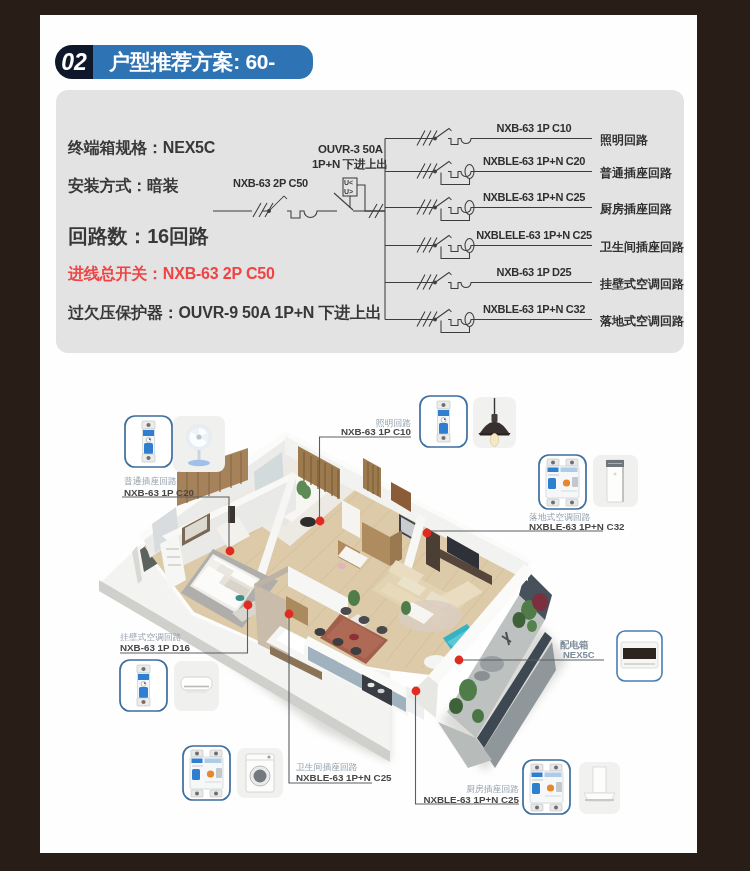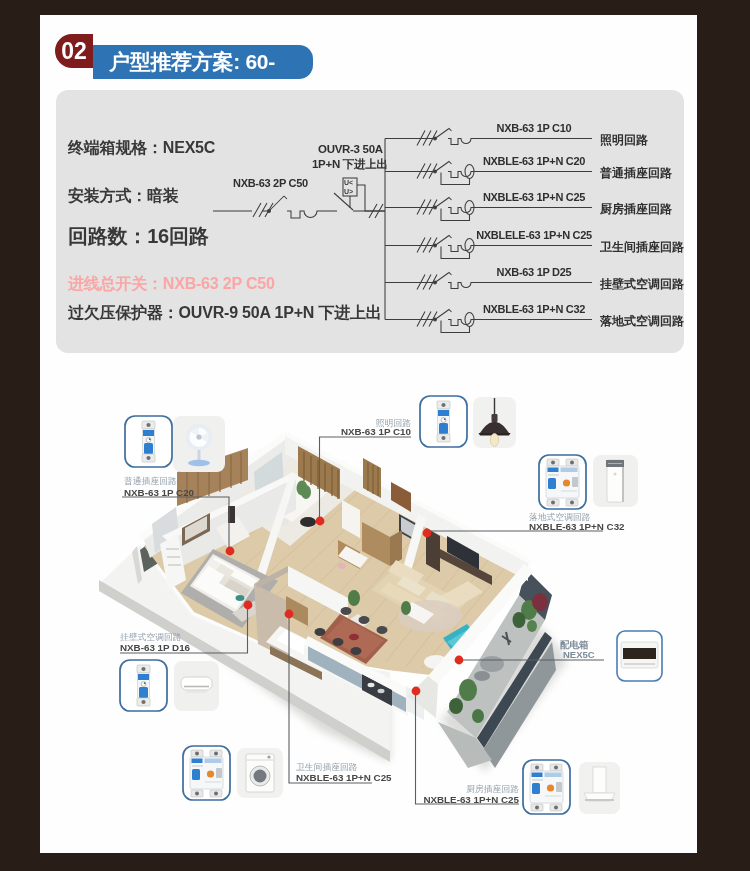--- a/index.html
+++ b/index.html
@@ -5,30 +5,30 @@
   html,body{margin:0;padding:0;}
   body{width:750px;height:871px;background:#281d17;position:relative;overflow:hidden;
        font-family:"Liberation Sans",sans-serif;}
   .abs{position:absolute;}
 </style>
 </head>
 <body>
 
 <div class="abs" style="left:40px;top:15px;width:657px;height:838px;background:#fefefe;"></div>
 
-<div class="abs" style="left:55px;top:34px;width:38px;height:34px;background:#7f1d1d;border-radius:17px 0 0 17px;color:#fff;font-weight:bold;font-size:23px;text-align:center;line-height:34px;">02</div>
+<div class="abs" style="left:55px;top:45px;width:38px;height:34px;background:#0f172a;border-radius:17px 0 0 17px;color:#fff;font-weight:bold;font-size:23px;text-align:center;line-height:34px;font-style:italic;">02</div>
 
 <div class="abs" style="left:93px;top:45px;width:220px;height:34px;background:#2e74b5;border-radius:0 14px 14px 0;color:#fff;font-weight:bold;font-size:21px;line-height:33px;padding-left:16px;letter-spacing:-0.3px;box-sizing:border-box;">户型推荐方案: 60-90m<sup style="font-size:12px;">2</sup></div>
 
 <div class="abs" style="left:56px;top:90px;width:628px;height:263px;background:#e3e3e3;border-radius:12px;"></div>
 
 <div class="abs" style="left:68px;top:138px;font-size:16px;font-weight:bold;color:#383838;letter-spacing:-0.2px;text-align:right;">终端箱规格：NEX5C</div>
-<div class="abs" style="left:68px;top:186px;font-size:16px;font-weight:bold;color:#383838;letter-spacing:-0.2px;">安装方式：暗装</div>
+<div class="abs" style="left:68px;top:176px;font-size:16px;font-weight:bold;color:#383838;letter-spacing:-0.2px;">安装方式：暗装</div>
 <div class="abs" style="left:68px;top:223px;font-size:20px;font-weight:bold;color:#383838;letter-spacing:-0.2px;">回路数：16回路</div>
-<div class="abs" style="left:68px;top:264px;font-size:16px;font-weight:bold;color:#fca5a5;letter-spacing:-0.2px;margin-top:10px;">进线总开关：NXB-63 2P C50</div>
+<div class="abs" style="left:68px;top:264px;font-size:16px;font-weight:bold;color:#ef4444;letter-spacing:-0.2px;">进线总开关：NXB-63 2P C50</div>
 <div class="abs" style="left:68px;top:303px;font-size:16px;font-weight:bold;color:#383838;letter-spacing:-0.2px;">过欠压保护器：OUVR-9 50A 1P+N 下进上出</div>
 
 <svg class="abs" style="left:56px;top:90px;overflow:visible;" width="628" height="263" viewBox="0 0 628 263">
 <g stroke="#3d3d3d" stroke-width="1.05" fill="none">
 
   <path d="M157,121 H196"></path>
 
   <path d="M197,127 L205,113 M203,127 L211,113 M209,127 L217,113"></path>
   <path d="M206,121 H212"></path>
 

